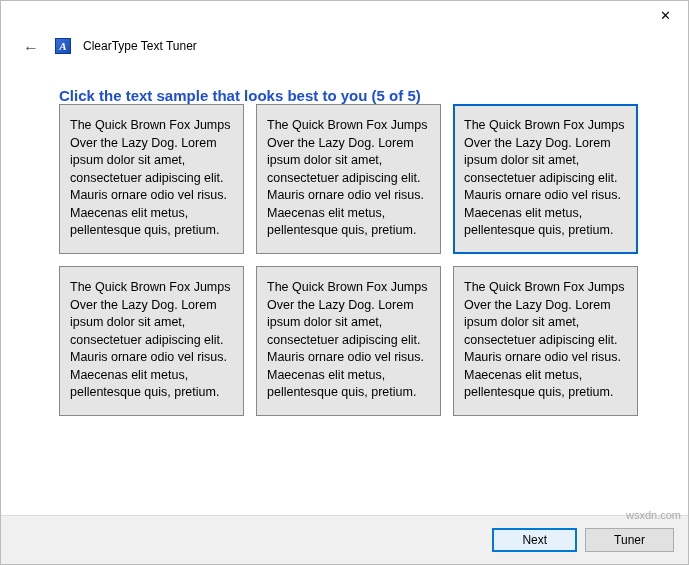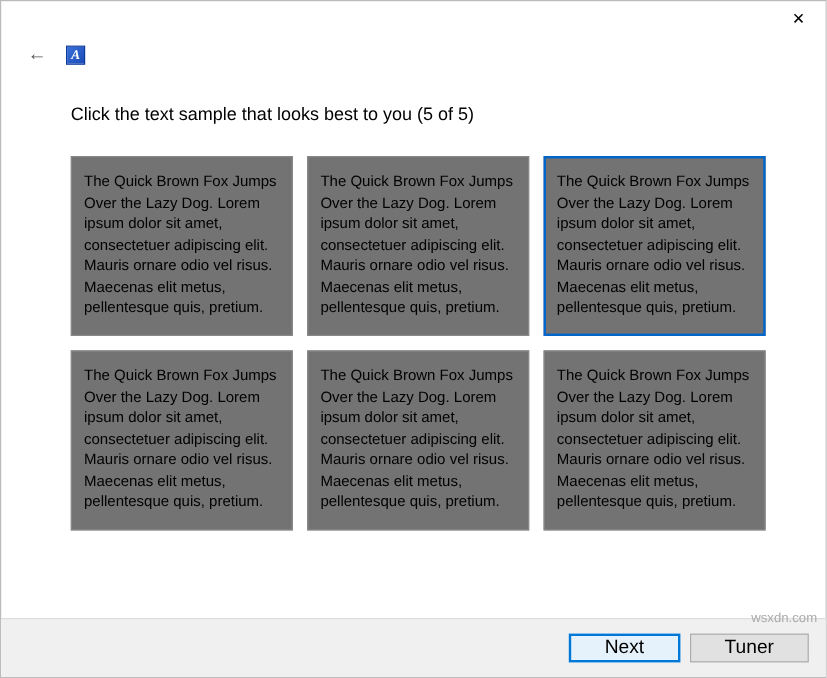--- a/index.html
+++ b/index.html
@@ -67,58 +67,57 @@
     }
     .app-title {
       font-size: 12px;
       color: #000;
     }
     .content {
       flex: 1;
       padding: 20px 50px 10px 58px;
     }
     .heading {
-      color: #000000;
+      color: #1d4ed8;
       font-size: 15px;
-      font-weight: normal;
-      margin-bottom: 26px;
+      font-weight: bold;
     }
     .grid {
       display: grid;
       grid-template-columns: repeat(3, 1fr);
       gap: 12px;
     }
     .sample {
       border: 1px solid #888;
       padding: 12px 10px;
       font-size: 12.5px;
       line-height: 1.4;
       color: #000;
       cursor: pointer;
-      background: #737373;
+      background: #e5e5e5;
       min-height: 150px;
     }
     .sample.selected {
       border: 2px solid #0066cc;
       padding: 11px 9px;
     }
     .footer {
       border-top: 1px solid #ddd;
       padding: 12px 14px;
       display: flex;
       justify-content: flex-end;
       gap: 8px;
       background: #f0f0f0;
     }
     .btn {
       min-width: 80px;
       height: 24px;
       border: 1px solid #adadad;
       background: #e1e1e1;
-      font-size: 16px;
+      font-size: 12px;
       cursor: pointer;
       padding: 0 28px;
     }
     .btn.primary {
       border: 2px solid #0078d7;
       background: #e5f1fb;
     }
     .watermark {
       position: absolute;
       right: 8px;
@@ -133,20 +132,21 @@
 <body>
 
 <div class="window">
   <div class="titlebar">
     <div class="close-btn">✕</div>
   </div>
 
   <div class="header">
     <span class="back-arrow">←</span>
     <span class="app-icon">A</span>
+    <span class="app-title">ClearType Text Tuner</span>
   </div>
 
   <div class="content">
     <h1 class="heading">Click the text sample that looks best to you (5 of 5)</h1>
 
     <div class="grid">
       <div class="sample">The Quick Brown Fox Jumps Over the Lazy Dog. Lorem ipsum dolor sit amet, consectetuer adipiscing elit. Mauris ornare odio vel risus. Maecenas elit metus, pellentesque quis, pretium.</div>
       <div class="sample">The Quick Brown Fox Jumps Over the Lazy Dog. Lorem ipsum dolor sit amet, consectetuer adipiscing elit. Mauris ornare odio vel risus. Maecenas elit metus, pellentesque quis, pretium.</div>
       <div class="sample selected">The Quick Brown Fox Jumps Over the Lazy Dog. Lorem ipsum dolor sit amet, consectetuer adipiscing elit. Mauris ornare odio vel risus. Maecenas elit metus, pellentesque quis, pretium.</div>
       <div class="sample">The Quick Brown Fox Jumps Over the Lazy Dog. Lorem ipsum dolor sit amet, consectetuer adipiscing elit. Mauris ornare odio vel risus. Maecenas elit metus, pellentesque quis, pretium.</div>

